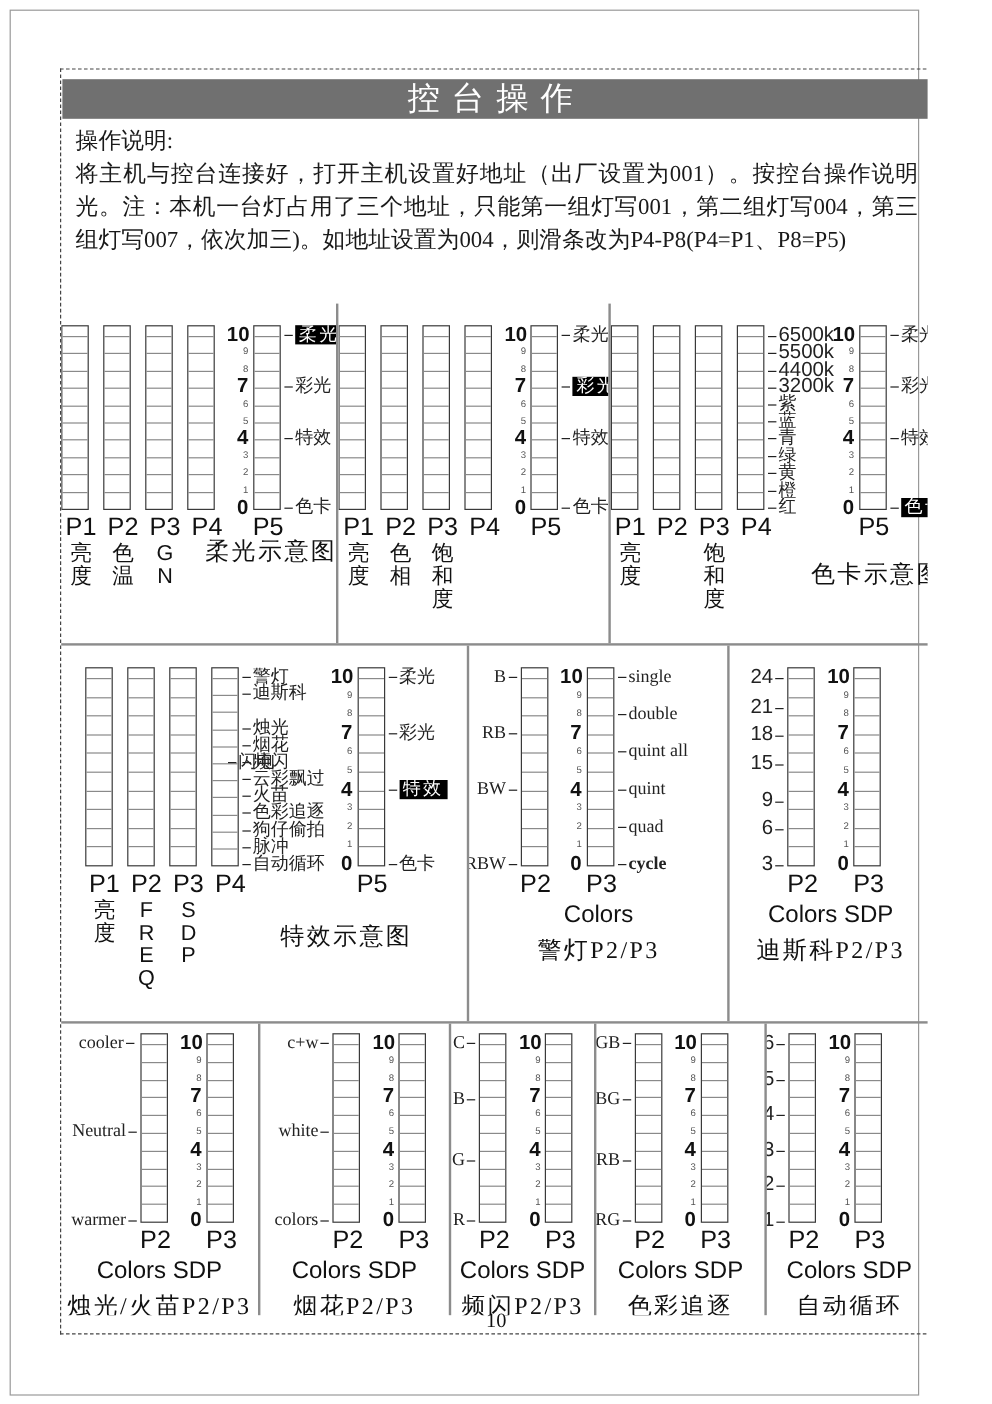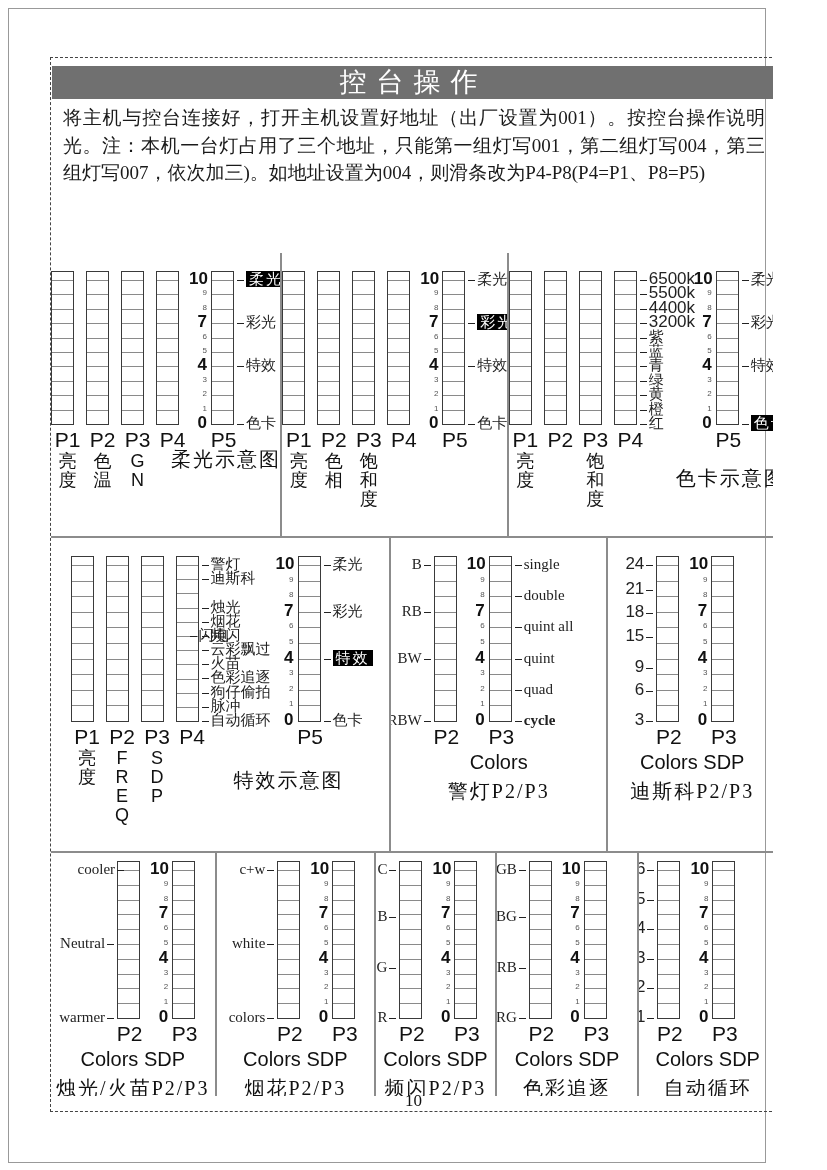--- a/index.html
+++ b/index.html
@@ -49,20 +49,21 @@
 </head>
 <body>
 
 <div class="page">
   <div class="scanborder"></div>
   <div class="print-area">
 
     <div class="title-bar">控台操作</div>
 
     <div class="instructions">
+      <div class="iline">操作说明:</div>
       <div class="iline j">将主机与控台连接好，打开主机设置好地址（出厂设置为001）。按控台操作说明</div>
       <div class="iline j">光。注：本机一台灯占用了三个地址，只能第一组灯写001，第二组灯写004，第三</div>
       <div class="iline">组灯写007，依次加三)。如地址设置为004，则滑条改为P4-P8(P4=P1、P8=P5)</div>
     </div>
 
     <div class="grid">
       <div class="row row1">
         <div class="dcol" style="width:230px">
             <div class="dia" id="d-soft">
               <div class="srow">
@@ -725,21 +726,21 @@
                       <div class="cell"></div>
                       <div class="cell"></div>
                       <div class="cell"></div>
                       <div class="cell"></div>
                       <div class="cell"></div>
                       <div class="cell"></div>
                       <div class="cell"></div>
                       <div class="cell"></div>
                       <div class="cell"></div>
                     </div>
-                    <span class="lbl left" style="right: 20px; top: -1px; font-family: Liberation Serif, serif;"><span class="txt">cooler</span><i class="tick"></i></span>
+                    <span class="lbl left" style="right: 32px; top: -1px; font-family: Liberation Serif, serif;"><span class="txt">cooler</span><i class="tick"></i></span>
                     <span class="lbl left" style="right: 30px; top: 73px;"><span class="txt">Neutral</span><i class="tick"></i></span>
                     <span class="lbl left" style="right: 30px; top: 147px;"><span class="txt">warmer</span><i class="tick"></i></span>
                   </div>
                   <div class="pname" style="margin-left: 57px; width: 33px;">P2</div>
                 </div>
                 <div class="unit" style="width: 49px;">
                   <div class="twrap" style="height: 158px;">
                     <div class="track" style="left: 20px; width: 23px;">
                       <div class="cell cap" style="height: 8px;"></div>
                       <div class="cell"></div>

